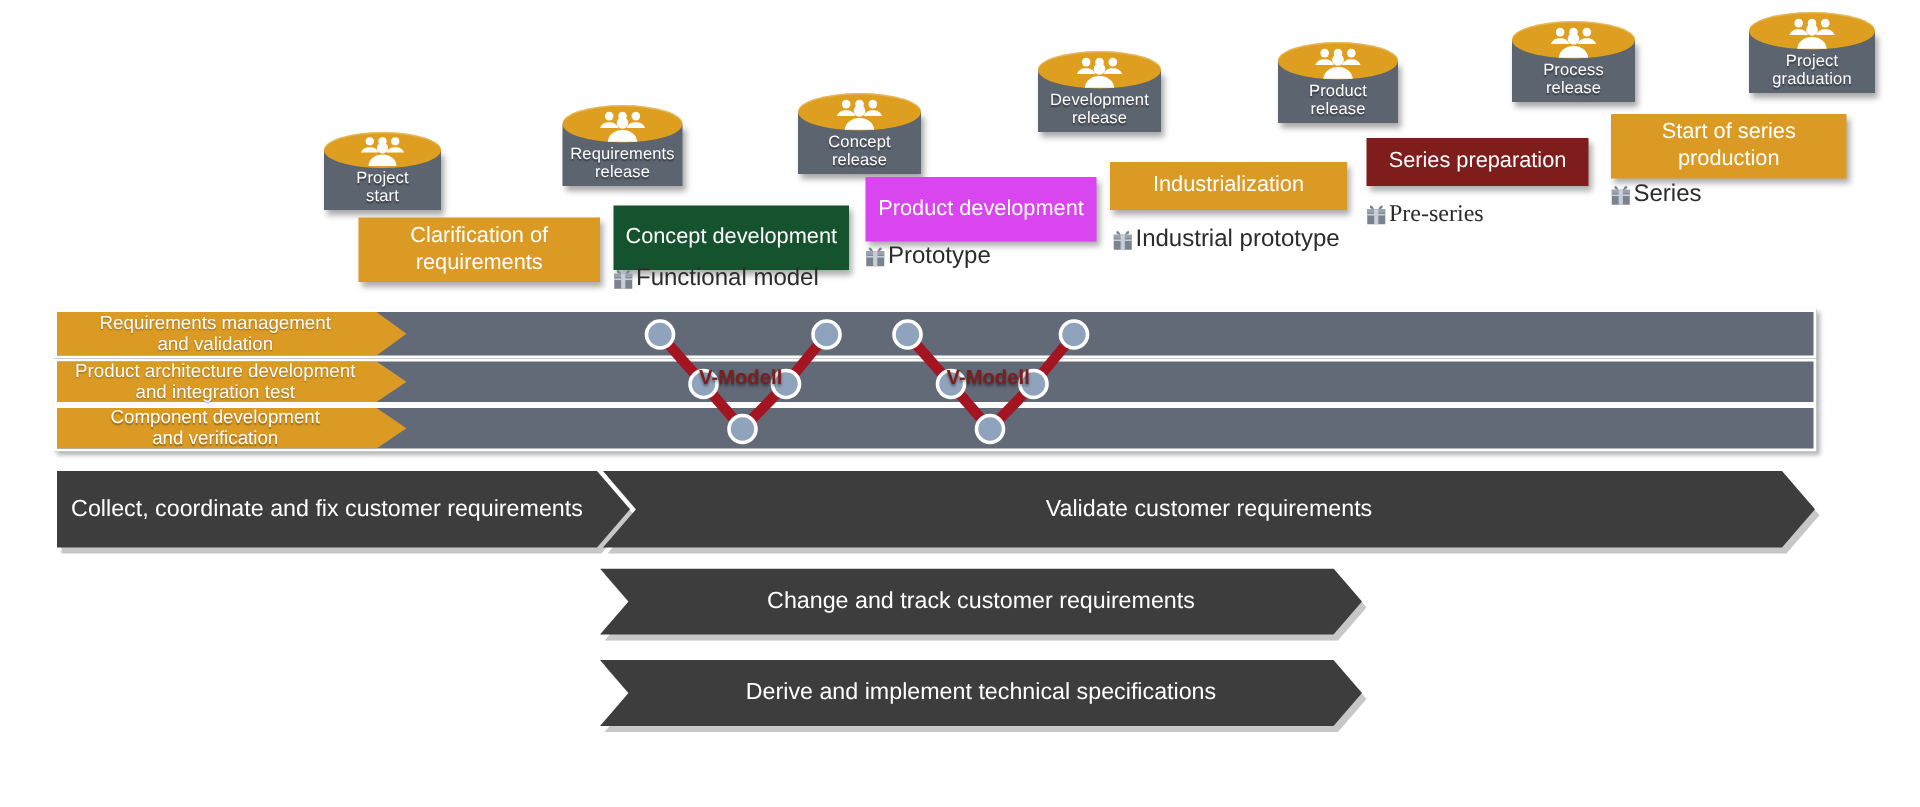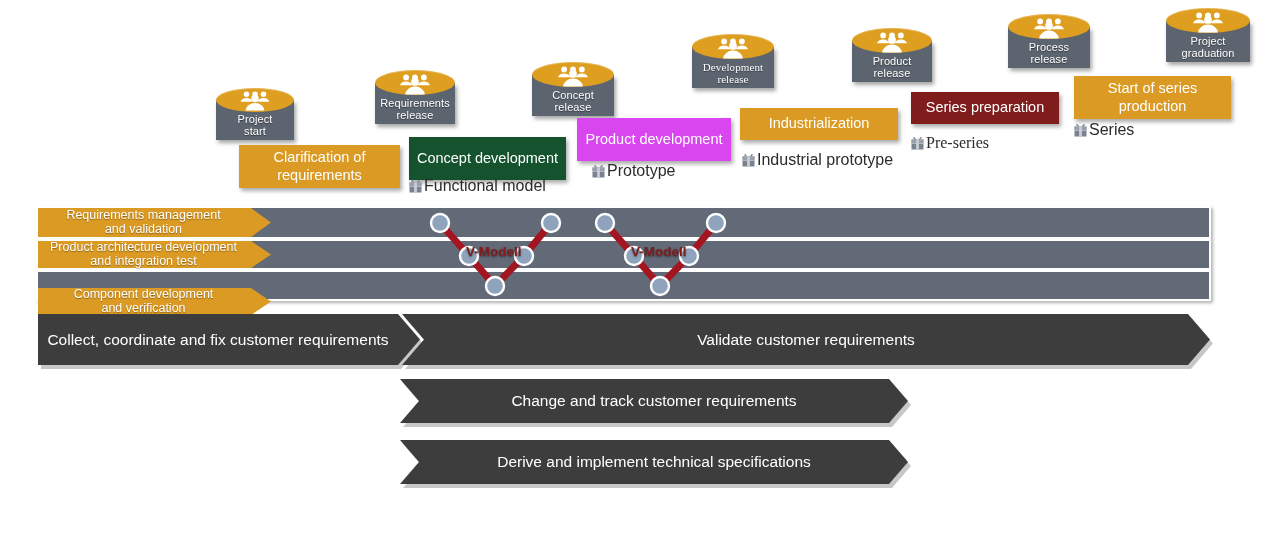--- a/index.html
+++ b/index.html
@@ -144,21 +144,21 @@
         <div class="cyl-top" style="top: 0px; height: 25px;"></div>
         <div class="cyl-people" style="top: 3px;"><svg width="43" height="22" viewBox="0 0 40 26">
             <circle cx="9.5" cy="5.2" r="3.4" fill="#fff"></circle>
             <circle cx="20" cy="5.2" r="3.4" fill="#fff"></circle>
             <circle cx="30.5" cy="5.2" r="3.4" fill="#fff"></circle>
             <path d="M2.2 14.5 a7.6 6.2 0 0 1 14.6 0 z" fill="#fff"></path>
             <path d="M23.2 14.5 a7.6 6.2 0 0 1 14.6 0 z" fill="#fff"></path>
             <circle cx="20" cy="10.6" r="4.6" fill="#fff"></circle>
             <path d="M8.5 25.5 a11.5 9.4 0 0 1 23 0 z" fill="#fff"></path>
           </svg></div>
-        <div class="cyl-label" style="top: 28px; font-family: Liberation Serif, serif;">
+        <div class="cyl-label" style="top: 28px;">
           <div>Development</div>
           <div>release</div>
         </div>
       </div>
       <div class="milestone" style="left: 852px; top: 28px; width: 80px; height: 54px;">
         <div class="cyl-body" style="top: 13px; height: 41px;"></div>
         <div class="cyl-top" style="top: 0px; height: 25px;"></div>
         <div class="cyl-people" style="top: 3px;"><svg width="42" height="22" viewBox="0 0 40 26">
             <circle cx="9.5" cy="5.2" r="3.4" fill="#fff"></circle>
             <circle cx="20" cy="5.2" r="3.4" fill="#fff"></circle>
@@ -235,21 +235,21 @@
         <svg width="13" height="14" viewBox="0 0 13 14" class="pkg-icon">
           <rect x="0.5" y="3.5" width="12" height="10" fill="#7A8290"></rect>
           <rect x="0.5" y="3.5" width="12" height="2.4" fill="#9AA2AE"></rect>
           <rect x="5.1" y="3.5" width="2.8" height="10" fill="#C9CED6"></rect>
           <rect x="0.5" y="6.6" width="12" height="1.1" fill="#C9CED6"></rect>
           <path d="M5.1 3.6 C4.2 1.2 2.6 0.4 2.2 1.6 C1.9 2.6 3.4 3.3 5.1 3.5 Z" fill="#7A8290"></path>
           <path d="M7.9 3.6 C8.8 1.2 10.4 0.4 10.8 1.6 C11.1 2.6 9.6 3.3 7.9 3.5 Z" fill="#7A8290"></path>
         </svg>
         <span>Functional model</span>
       </div>
-      <div class="deliverable" style="left: 592px; top: 162px;">
+      <div class="deliverable" style="left: 577px; top: 162px;">
         <svg width="13" height="14" viewBox="0 0 13 14" class="pkg-icon">
           <rect x="0.5" y="3.5" width="12" height="10" fill="#7A8290"></rect>
           <rect x="0.5" y="3.5" width="12" height="2.4" fill="#9AA2AE"></rect>
           <rect x="5.1" y="3.5" width="2.8" height="10" fill="#C9CED6"></rect>
           <rect x="0.5" y="6.6" width="12" height="1.1" fill="#C9CED6"></rect>
           <path d="M5.1 3.6 C4.2 1.2 2.6 0.4 2.2 1.6 C1.9 2.6 3.4 3.3 5.1 3.5 Z" fill="#7A8290"></path>
           <path d="M7.9 3.6 C8.8 1.2 10.4 0.4 10.8 1.6 C11.1 2.6 9.6 3.3 7.9 3.5 Z" fill="#7A8290"></path>
         </svg>
         <span>Prototype</span>
       </div>
@@ -307,21 +307,21 @@
           <path d="M0 0 H213 L233 13.5 L213 27 H0 Z" fill="#DA9A23"></path>
         </svg>
         <div class="tag-text">
           <div>
             <div>Product architecture development</div>
             <div>and integration test</div>
           </div>
         </div>
       </div>
       <div class="lane-bar" style="left: 36px; top: 270px; width: 1175px; height: 31px; background: rgb(98, 106, 120);"></div>
-      <div class="lane-tag" style="left: 38px; top: 288px; width: 233px; height: 27px;">
+      <div class="lane-tag" style="left: 38px; top: 272px; width: 233px; height: 27px;">
         <svg class="tag-svg" width="233" height="27">
           <path d="M0 0 H213 L233 13.5 L213 27 H0 Z" fill="#DA9A23"></path>
         </svg>
         <div class="tag-text">
           <div>
             <div>Component development</div>
             <div>and verification</div>
           </div>
         </div>
       </div>

